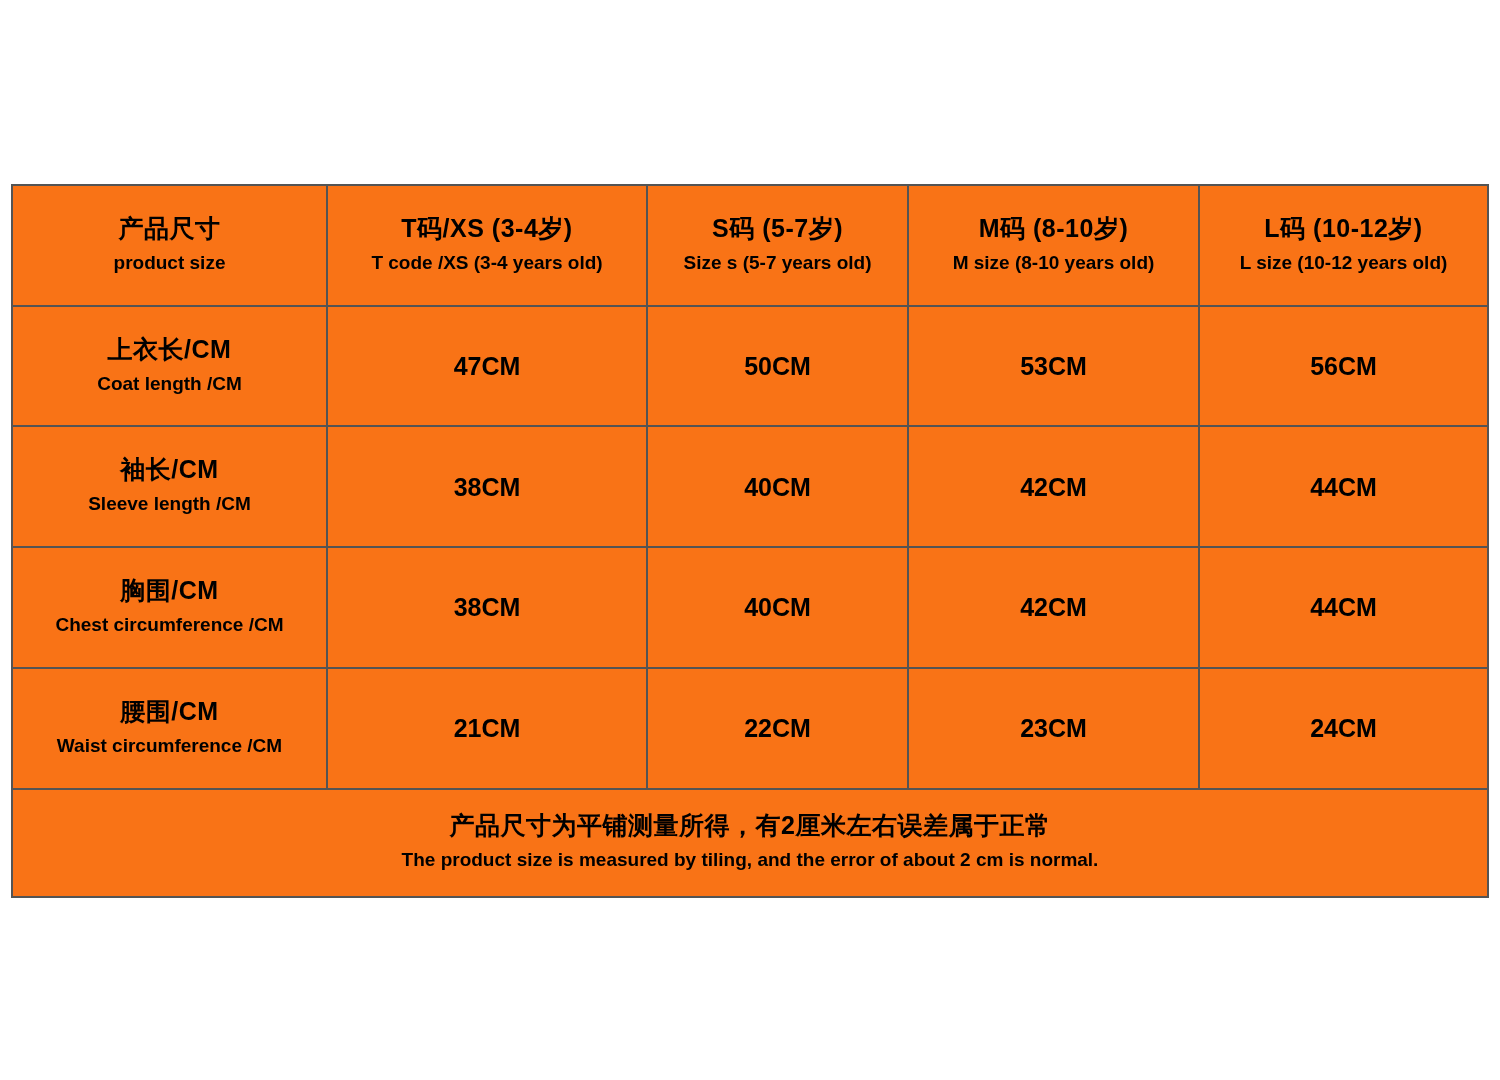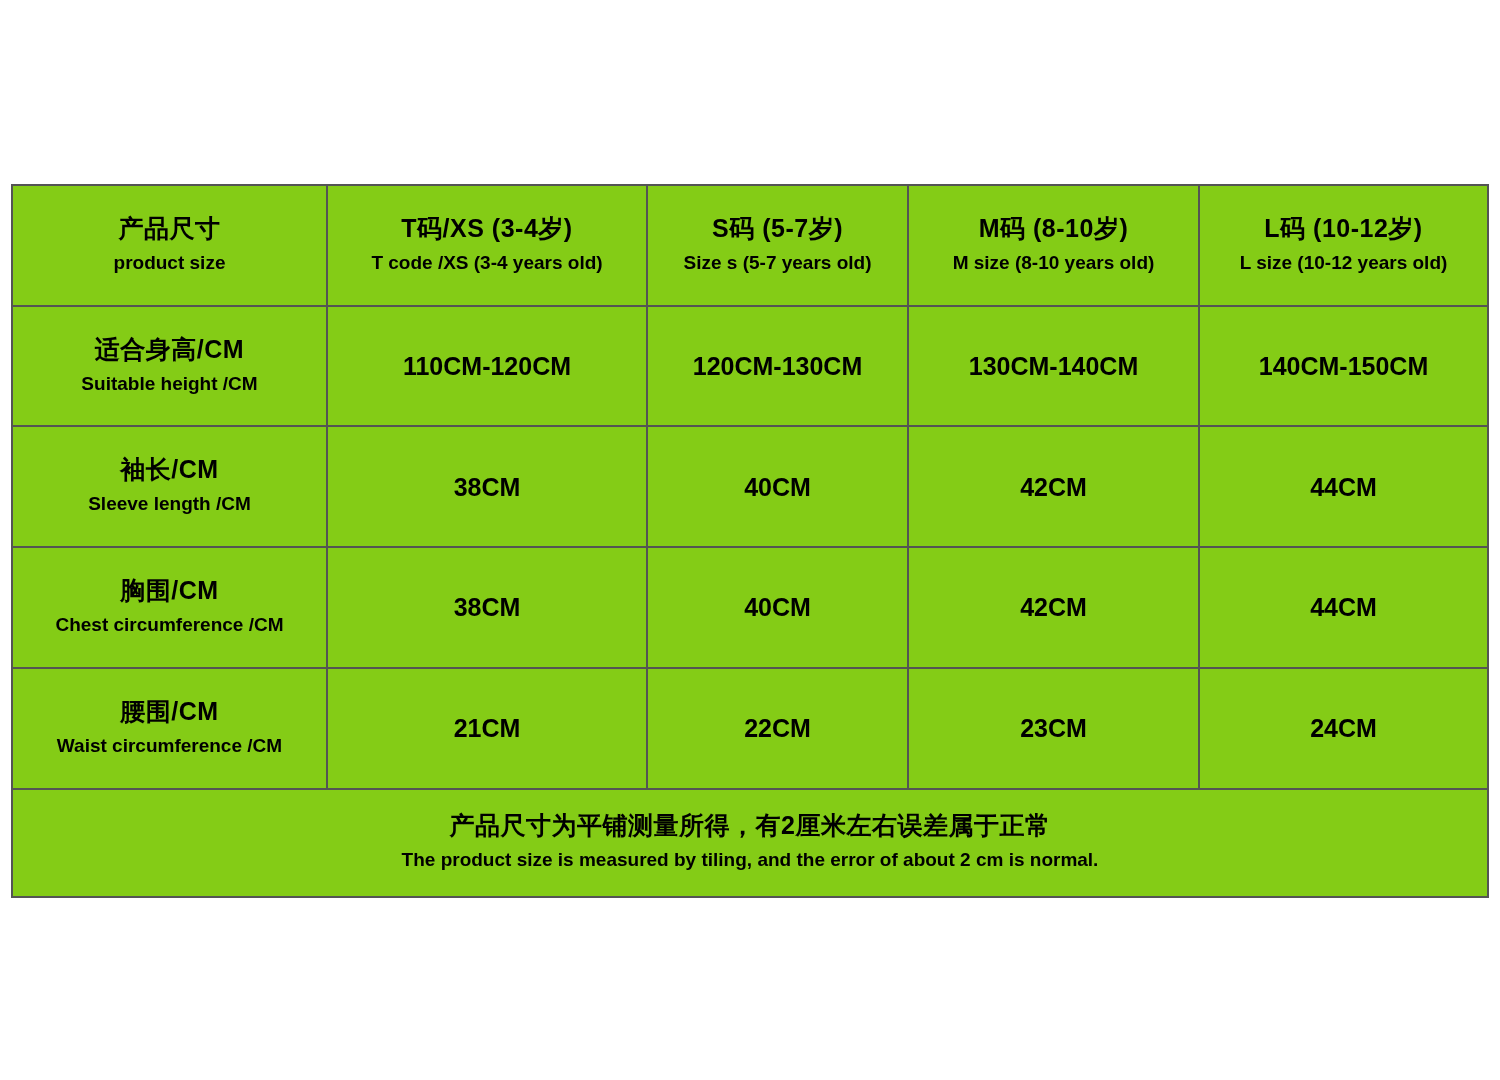--- a/index.html
+++ b/index.html
@@ -26,21 +26,21 @@
     height: 714px;
     border-collapse: collapse;
     table-layout: fixed;
   }
   table.size-table td {
     border: 2px solid #545454;
     text-align: center;
     vertical-align: middle;
     padding: 0 4px;
     font-weight: bold;
-    background: #84cc16;
+    background: #f97316;
   }
   .zh {
     font-size: 25px;
     line-height: 35px;
     letter-spacing: 0.5px;
   }
   .en {
     font-size: 19px;
     line-height: 34px;
   }
@@ -81,39 +81,39 @@
         <td>
           <div class="zh">M码 (8-10岁)</div>
           <div class="en">M size (8-10 years old)</div>
         </td>
         <td>
           <div class="zh">L码 (10-12岁)</div>
           <div class="en">L size (10-12 years old)</div>
         </td>
       </tr>
 
+
       <tr class="body-row">
         <td>
-          <div class="zh">适合身高/CM</div>
-          <div class="en">Suitable height /CM</div>
+          <div class="zh">上衣长/CM</div>
+          <div class="en">Coat length /CM</div>
         </td>
         <td>
-            <div class="value">110CM-120CM</div>
+            <div class="value">47CM</div>
           </td>
         <td>
-            <div class="value">120CM-130CM</div>
+            <div class="value">50CM</div>
           </td>
         <td>
-            <div class="value">130CM-140CM</div>
+            <div class="value">53CM</div>
           </td>
         <td>
-            <div class="value">140CM-150CM</div>
+            <div class="value">56CM</div>
           </td>
       </tr>
-
 
 
       <tr class="body-row">
         <td>
           <div class="zh">袖长/CM</div>
           <div class="en">Sleeve length /CM</div>
         </td>
         <td>
             <div class="value">38CM</div>
           </td>

